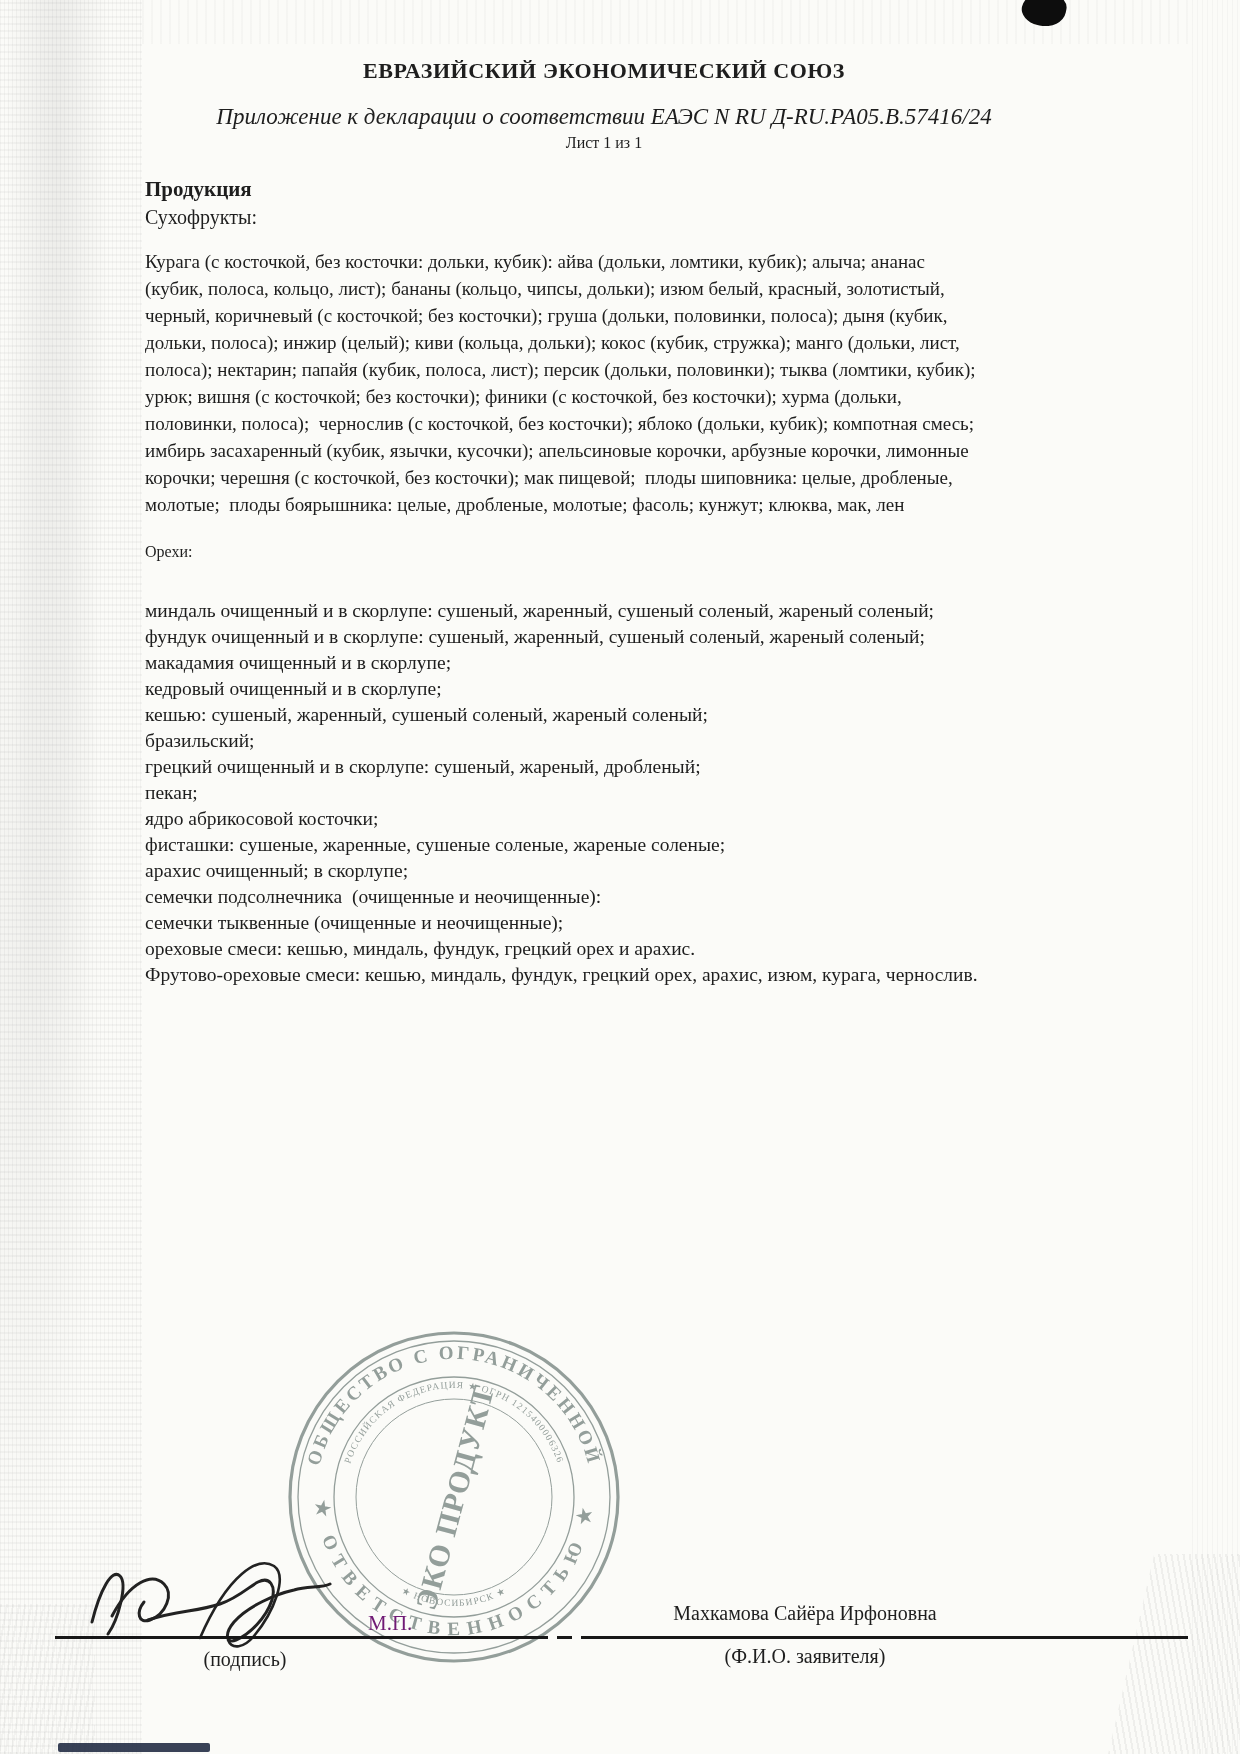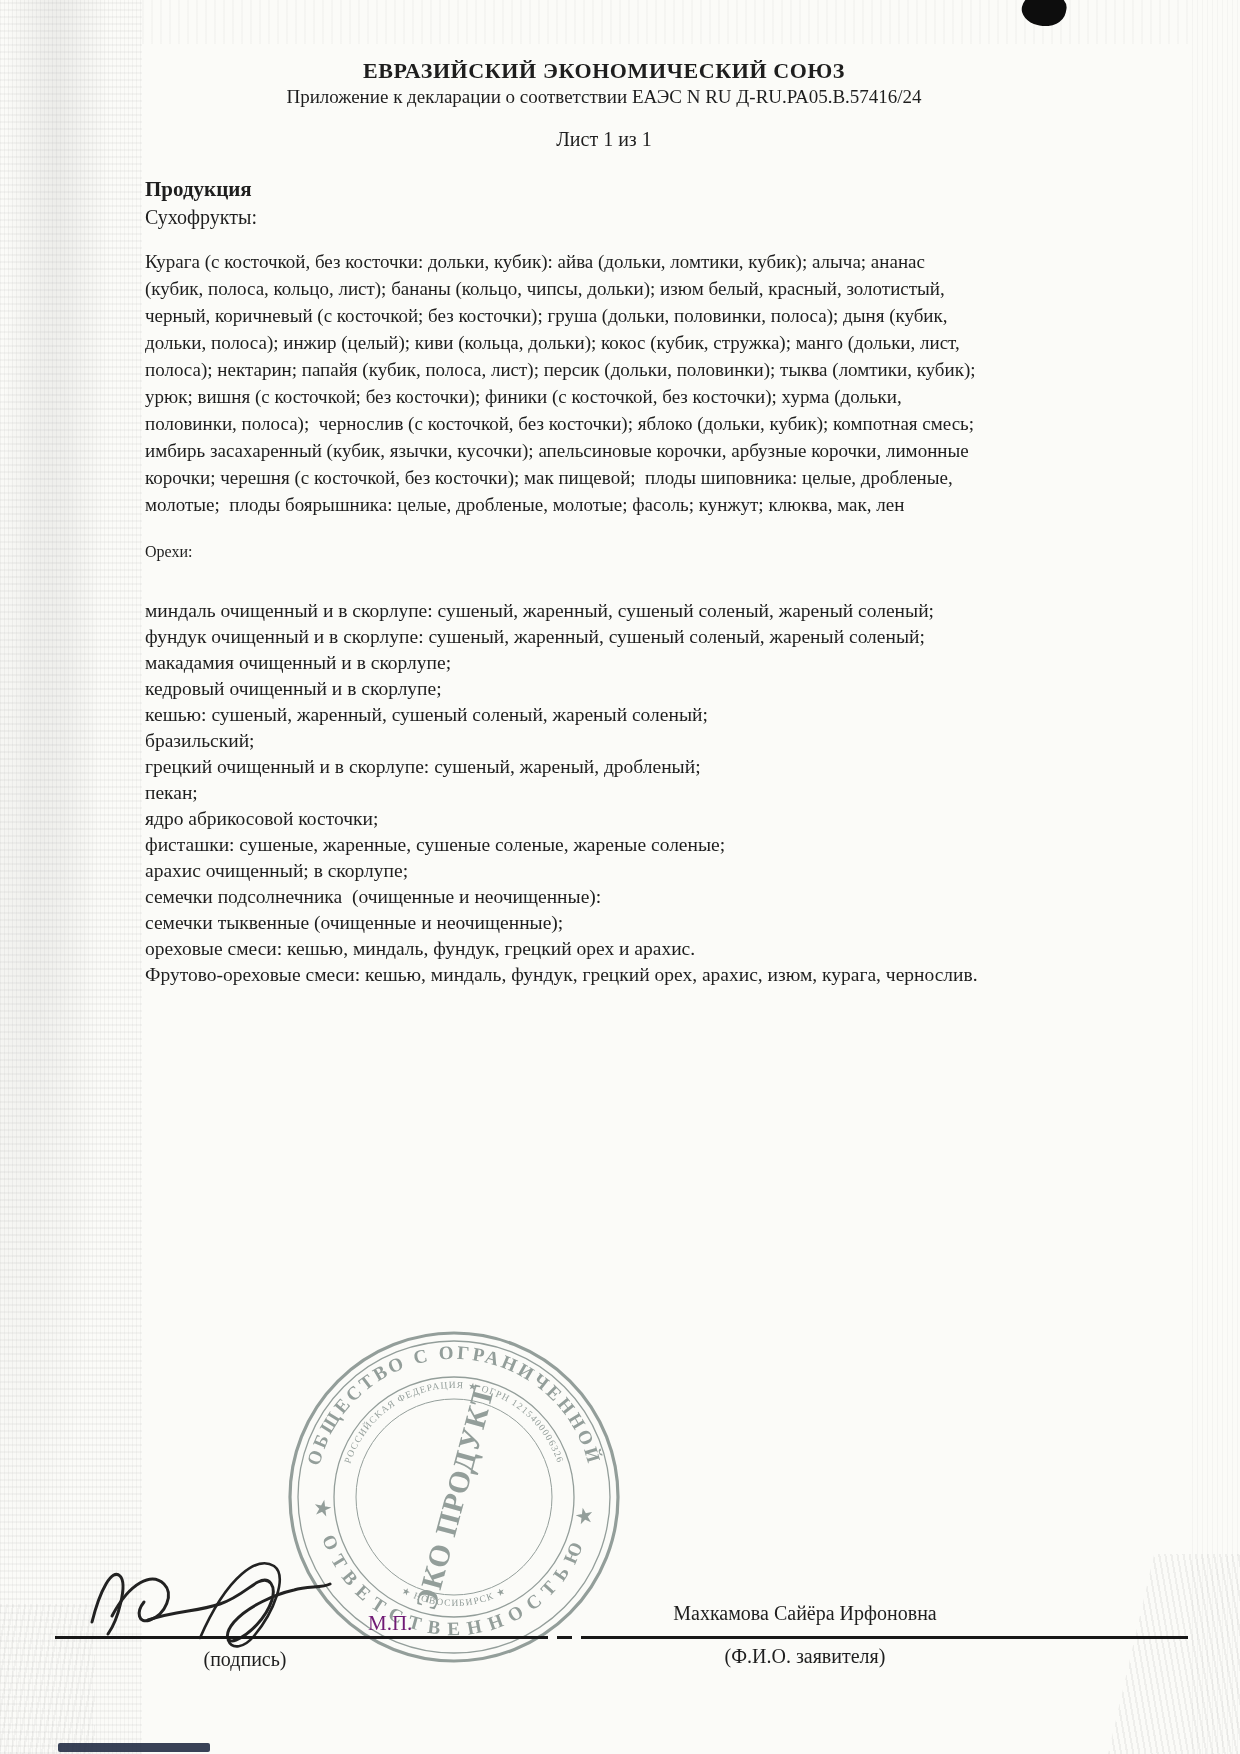--- a/index.html
+++ b/index.html
@@ -45,22 +45,22 @@
     background: repeating-linear-gradient(100deg, rgba(100,100,100,.12) 0 2px, transparent 2px 6px);
     opacity:.45;
   }
   .bar-bottom {
     position:absolute; left:58px; top:1743px; width:152px; height:9px;
     background:#242e45; opacity:.9; border-radius:2px;
   }
   
   .header { position:absolute; left:0; top:58px; width:1208px; text-align:center; }
   .title   { font-size:22px; font-weight:bold; letter-spacing:.6px; }
-  .subtitle{ font-size:19px; margin-top:2px; }
-  .sheet   { font-size:20px; margin-top:20px; }
+  .subtitle{ font-size:23px; margin-top:20px;font-style:italic; }
+  .sheet   { font-size:16px; margin-top:4px; }
   
   .section-title { position:absolute; left:145px; top:177px; font-size:21px; font-weight:bold; }
   .dried-label   { position:absolute; left:145px; top:206px; font-size:20px; }
   .dried-lines   { position:absolute; left:145px; top:248px; }
   .dried-lines .doc-line { font-size:19px; line-height:27px; white-space:pre; }
   .nuts-label    { position:absolute; left:145px; top:543px; font-size:16px; }
   .nuts-lines    { position:absolute; left:145px; top:598px; }
   .nuts-lines .doc-line { font-size:19.5px; line-height:26px; white-space:pre; }
   
   .stamp-wrap { position:absolute; left:286px; top:1329px; width:336px; height:336px;

